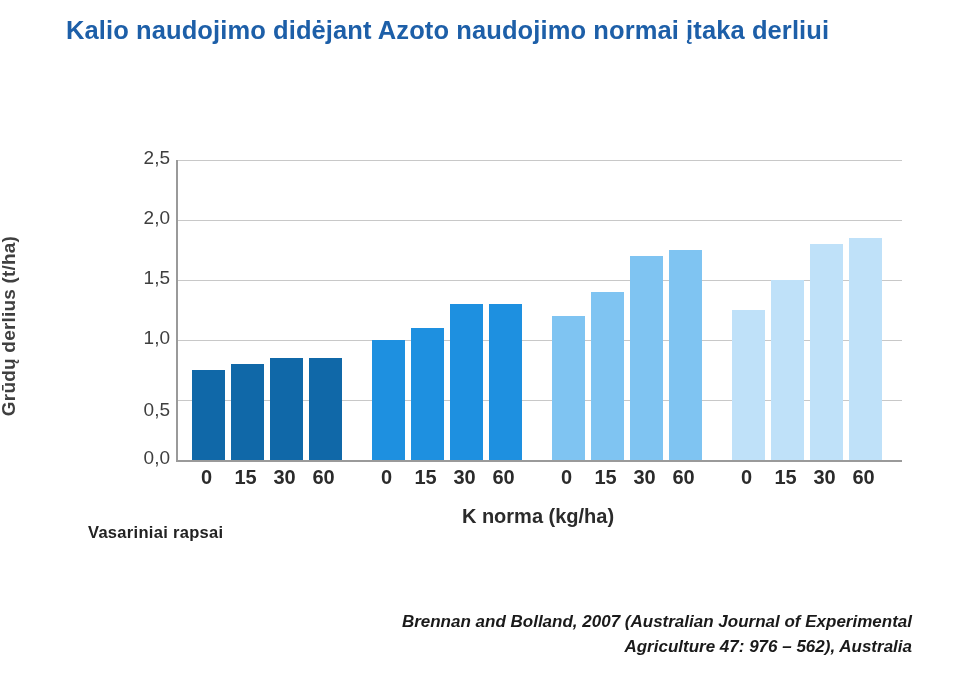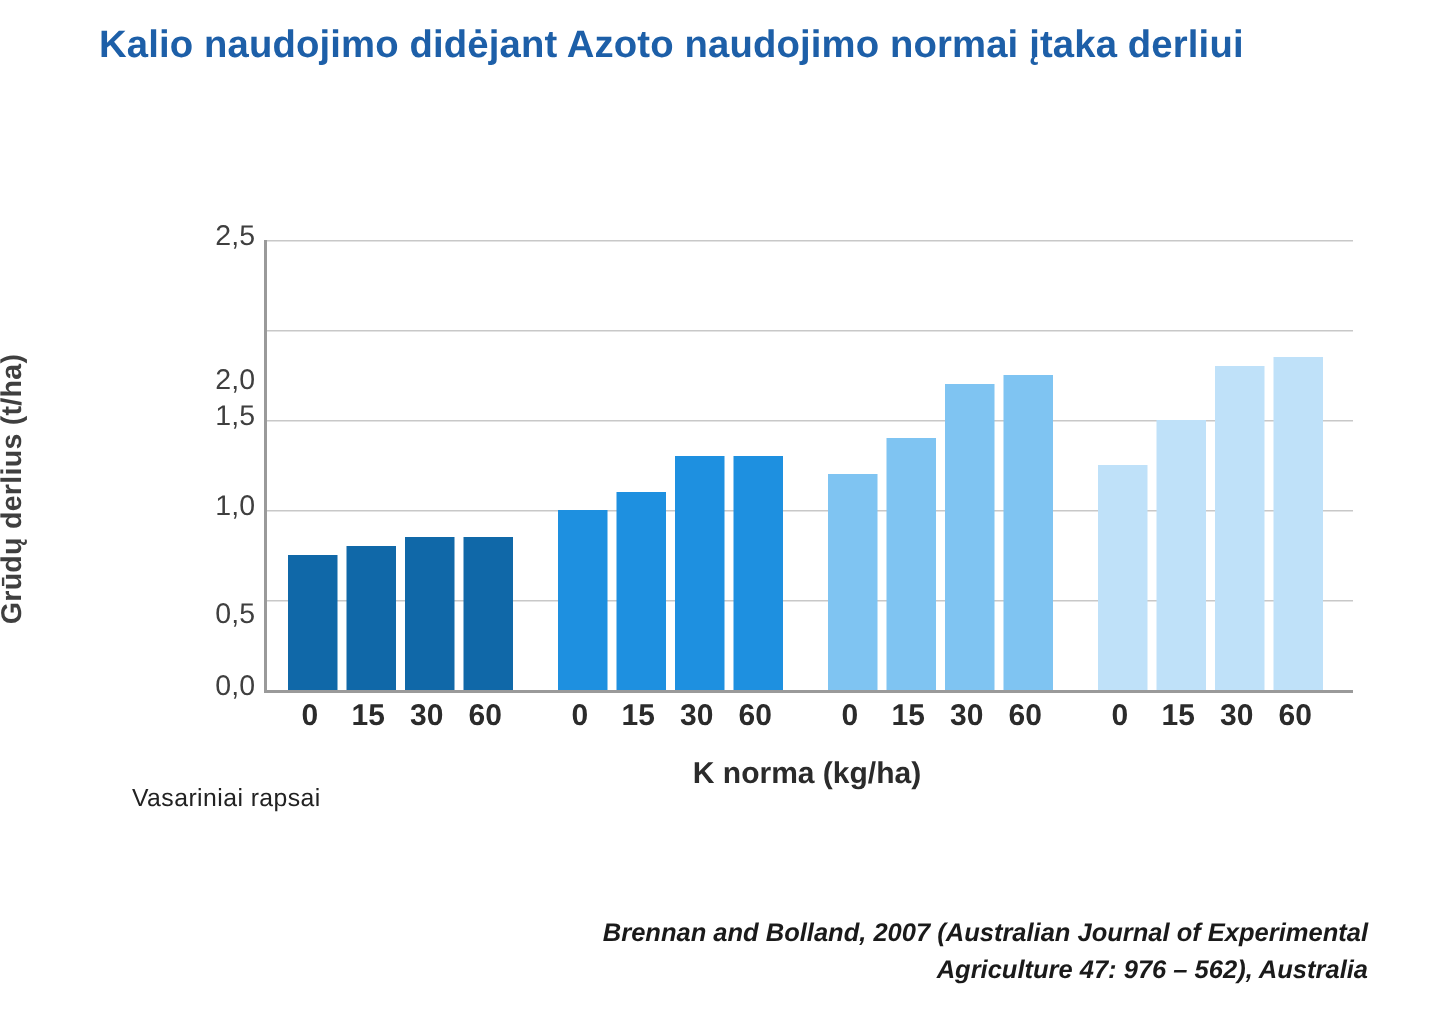--- a/index.html
+++ b/index.html
@@ -141,21 +141,21 @@
   .legend-label {
     font-size: 19px;
     color: #3f3f3f;
   }
   
   #crop-note {
     position: absolute;
     left: 88px;
     top: 523px;
     font-size: 16.5px;
-    font-weight: normal;
+    font-weight: bold;
     color: #222222;
     letter-spacing: 0.3px;
   }
   #source-note {
     position: absolute;
     left: 200px;
     top: 610px;
     width: 712px;
     text-align: right;
     font-size: 17px;
@@ -170,21 +170,21 @@
 
 <div id="slide">
 
   <div id="title">Kalio naudojimo didėjant Azoto naudojimo normai įtaka derliui</div>
 
 
   <div id="y-axis-title">Grūdų derlius (t/ha)</div>
 
   <div id="y-axis-labels">
     <div class="y-tick" style="top:0px;">2,5</div>
-    <div class="y-tick" style="top:60px;margin-top:36px;">2,0</div>
+    <div class="y-tick" style="top:60px;">2,0</div>
     <div class="y-tick" style="top:120px;">1,5</div>
     <div class="y-tick" style="top:180px;">1,0</div>
     <div class="y-tick" style="top:252px;">0,5</div>
     <div class="y-tick" style="top:300px;">0,0</div>
   </div>
 
   <div id="plot-area">
     <div class="gridline" style="top:0px;"></div>
     <div class="gridline" style="top:60px;"></div>
     <div class="gridline" style="top:120px;"></div>

